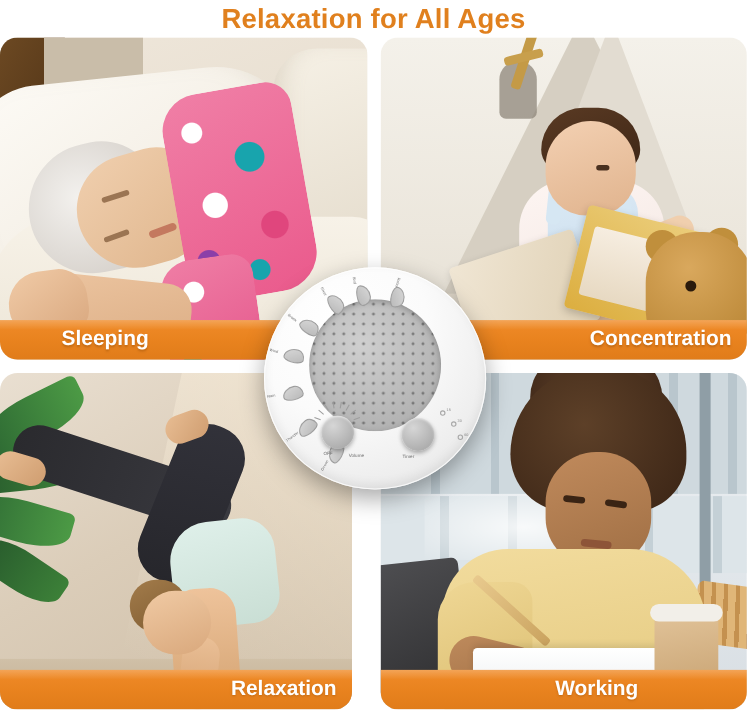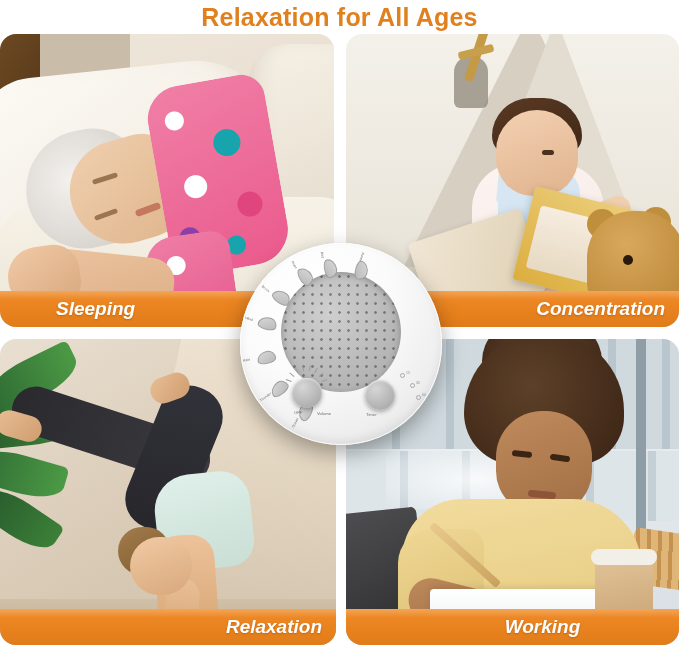--- a/index.html
+++ b/index.html
@@ -24,30 +24,29 @@
   }
 
   
   .grid {
     position:absolute; left:0; top:34px;
     width:679px; height:611px;
     display:grid;
     grid-template-columns:340px 339px;
     grid-template-rows:299px 312px;
     gap:0;
-    font-style:italic;
   }
   .tile {
     position:relative;
     overflow:hidden;
     border-radius:16px;
   }
   .tile.tl { margin:0 6px 6px 0; }
   .tile.tr { margin:0 0 6px 6px; }
-  .tile.bl { margin:6px 4px 0 0; }
+  .tile.bl { margin:6px 20px 0 0; }
   .tile.br { margin:6px 0 0 6px;text-align:right; }
 
   .photo { position:absolute; inset:0; overflow:hidden; }
 
   
   .caption {
     position:absolute; left:0; right:0; bottom:0;
     height:36px;
     background:linear-gradient(180deg,#F08B28 0%, #E8821E 55%, #E07C1A 100%);
     display:flex; align-items:center;

